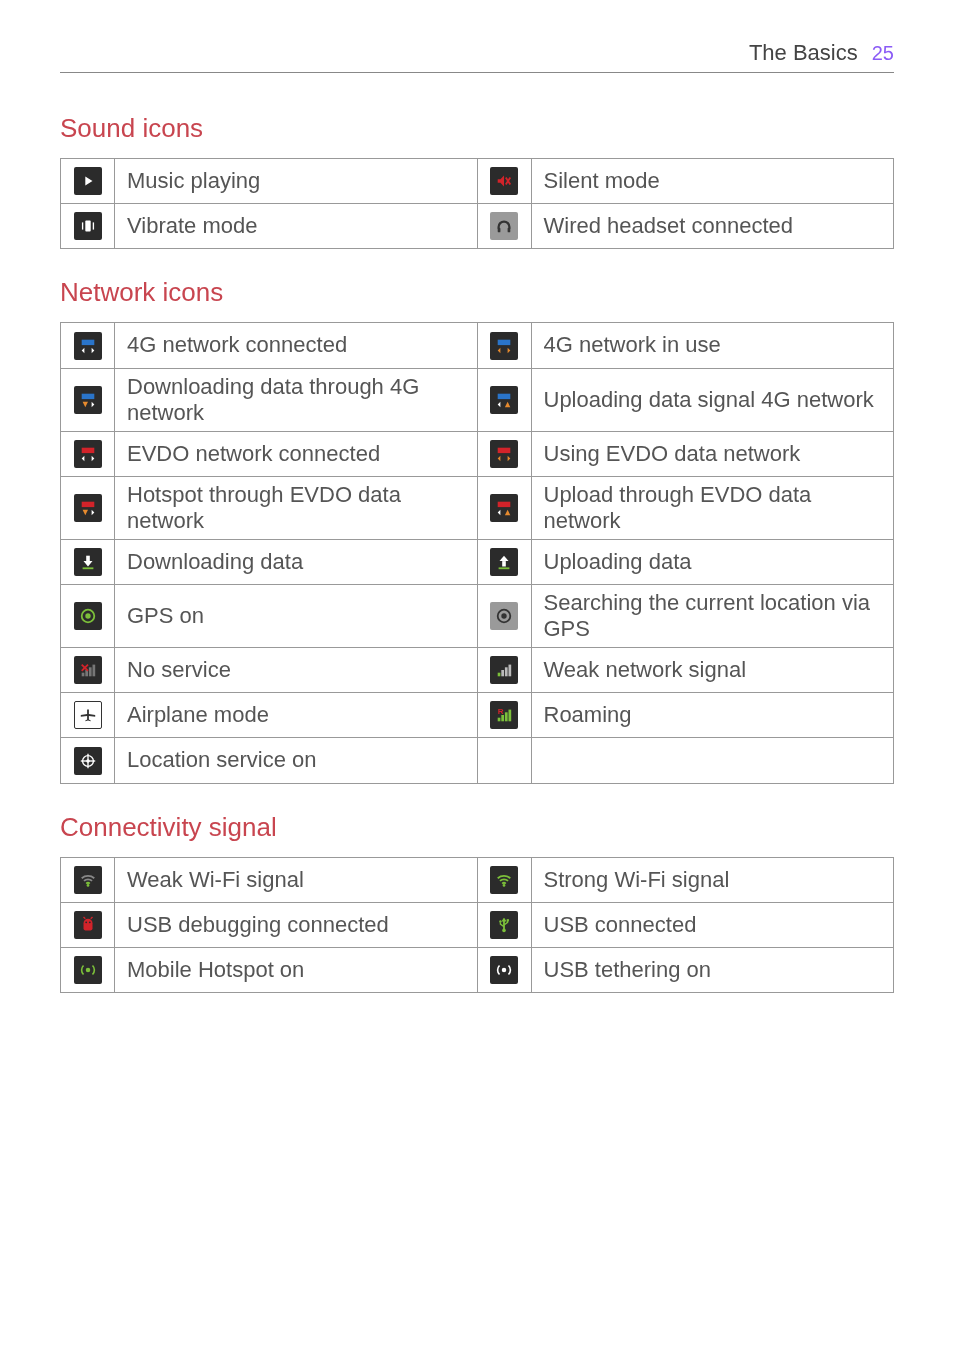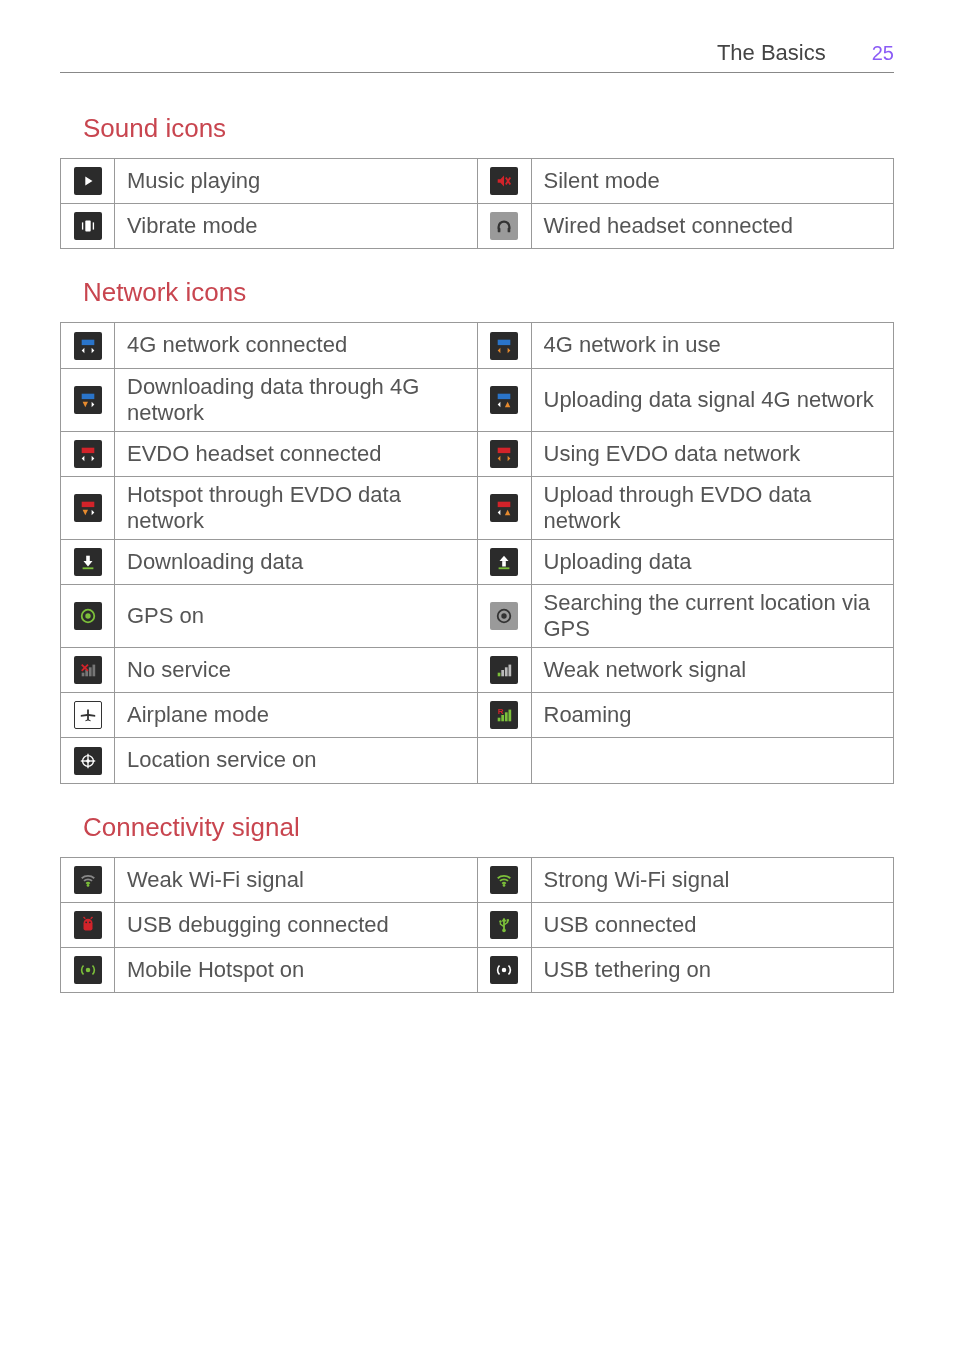--- a/index.html
+++ b/index.html
@@ -14,40 +14,38 @@
       padding: 40px 60px 60px 60px;
       color: #555;
     }
     .header-line {
       display: flex;
       justify-content: flex-end;
       align-items: baseline;
       border-bottom: 1px solid #888;
       padding-bottom: 6px;
       margin-bottom: 40px;
-      gap: 32px;
     }
     .header-title {
       color: #444;
       font-size: 22px;
       font-weight: 400;
       margin-right: 14px;
     }
     .page-num {
       color: #8b5cf6;
       font-size: 20px;
       font-weight: 400;
     }
     .section-heading {
       color: #c8454f;
       font-size: 26px;
       font-weight: 400;
       margin-bottom: 14px;
       margin-top: 28px;
-      margin-left: 23px;
     }
     table {
       width: 100%;
       border-collapse: collapse;
       table-layout: fixed;
     }
     td {
       border: 1px solid #999;
       padding: 5px 12px;
       vertical-align: middle;
@@ -175,21 +173,21 @@
     <td>Uploading data signal 4G network</td>
   </tr>
   <tr>
     <td class="icon-cell"><span class="icon-box">
             <svg viewBox="0 0 20 20">
               <rect class="clr-red" x="3" y="3" width="14" height="6"></rect>
               <polygon class="clr-white" points="6,18 6,12 3,15"></polygon>
               <polygon class="clr-white" points="14,18 14,12 17,15"></polygon>
             </svg>
           </span></td>
-    <td>EVDO headset connected</td>
+    <td>EVDO network connected</td>
     <td class="icon-cell"><span class="icon-box">
             <svg viewBox="0 0 20 20">
               <rect class="clr-red" x="3" y="3" width="14" height="6"></rect>
               <polygon class="clr-orange" points="6,18 6,12 3,15"></polygon>
               <polygon class="clr-orange" points="14,18 14,12 17,15"></polygon>
             </svg>
           </span></td>
     <td>Using EVDO data network</td>
   </tr>
   <tr>

